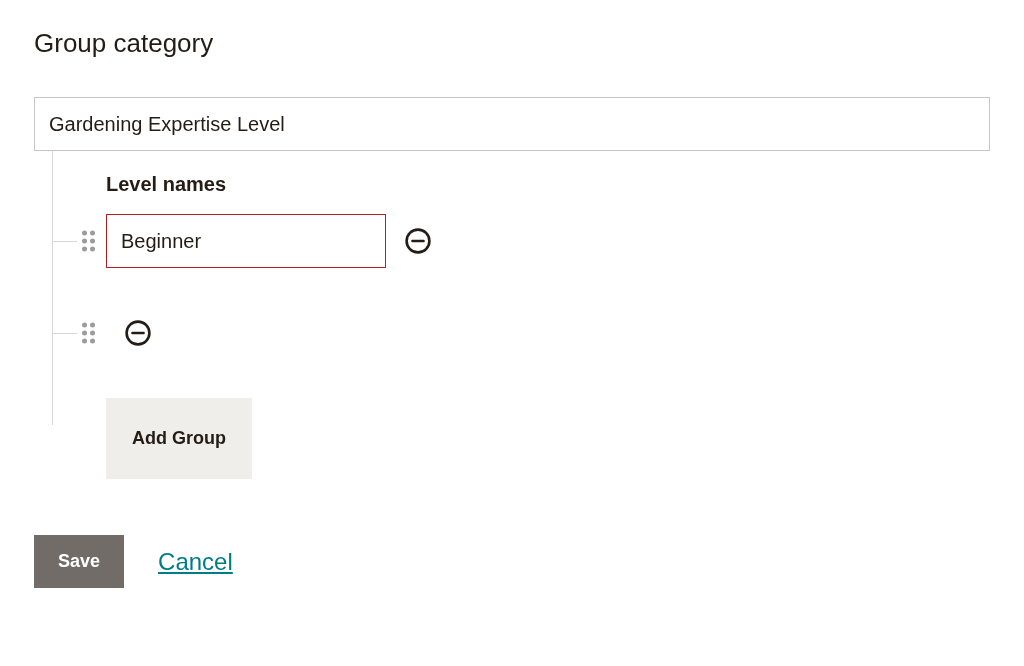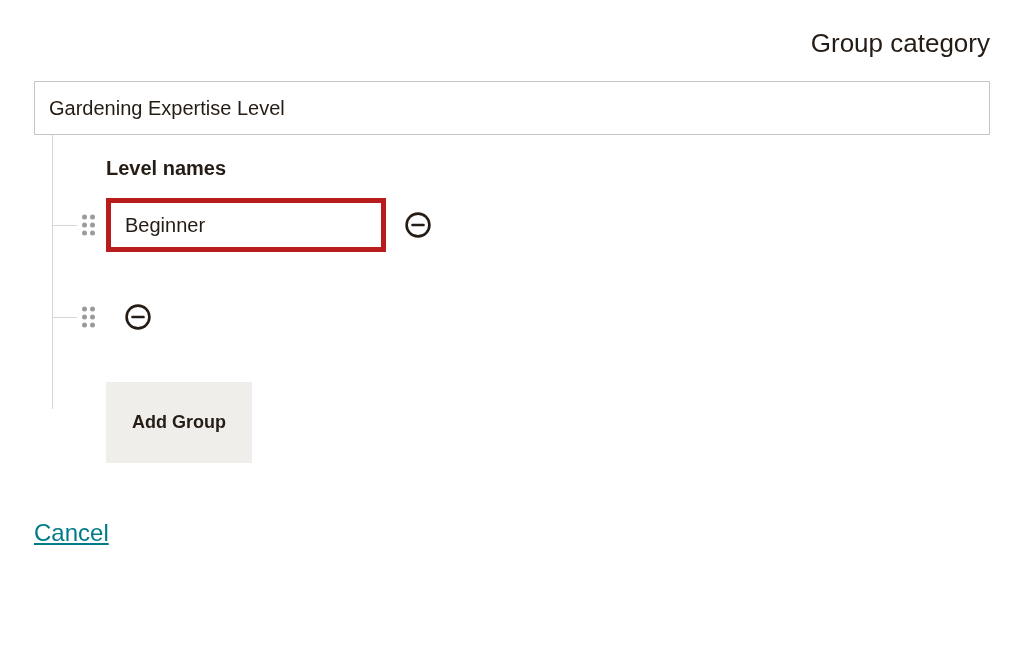--- a/index.html
+++ b/index.html
@@ -6,23 +6,22 @@
     body {
       font-family: -apple-system, BlinkMacSystemFont, "Segoe UI", Helvetica, Arial, sans-serif;
       background: #fff;
       color: #241C15;
       width: 1024px;
       padding: 28px 34px;
     }
     .section-title {
       font-size: 26px;
       font-weight: 400;
-      margin-bottom: 22px;
-      color: #241C15;
-      text-align: right;
+      margin-bottom: 38px;
+      color: #241C15;
     }
     .category-input {
       width: 100%;
       height: 54px;
       border: 1px solid #c5c5c5;
       padding: 14px 14px;
       font-size: 20px;
       color: #241C15;
       font-family: inherit;
       background: #fff;
@@ -76,21 +75,21 @@
     .drag-dots span {
       width: 5px;
       height: 5px;
       background: #9b9b9b;
       border-radius: 50%;
       display: block;
     }
     .group-input {
       width: 280px;
       height: 54px;
-      border: 5px solid #b91c1c;
+      border: 1px solid #b91c1c;
       padding: 0 14px;
       font-size: 20px;
       color: #241C15;
       font-family: inherit;
       background: #fff;
     }
     .remove-btn {
       margin-left: 18px;
       width: 28px;
       height: 28px;
@@ -195,17 +194,18 @@
             <line x1="7.5" y1="13" x2="18.5" y2="13" stroke="#241C15" stroke-width="2.6" stroke-linecap="round"></line>
           </svg>
       </button>
     </div>
 
     <button class="add-group-btn">Add Group</button>
   </div>
 </div>
 
 <div class="actions">
+  <button class="save-btn">Save</button>
   <button class="cancel-link">Cancel</button>
 </div>
 
 
 
 
 </body></html>

